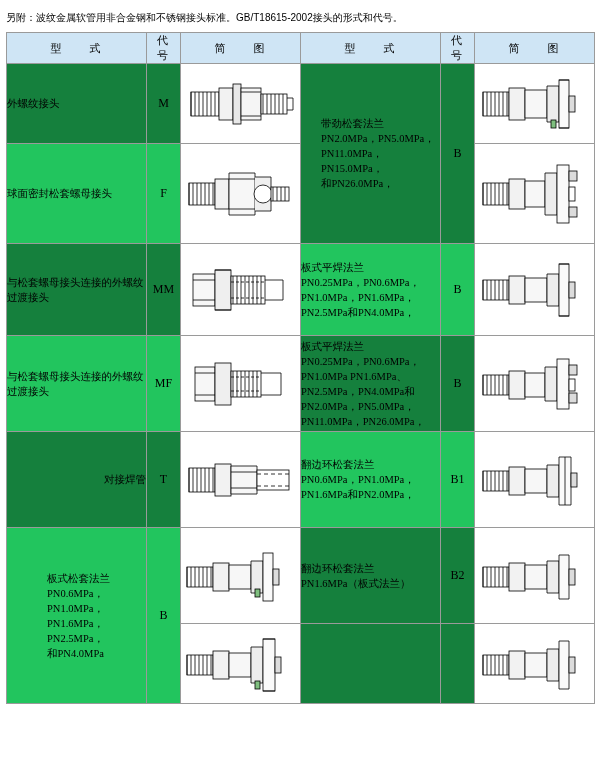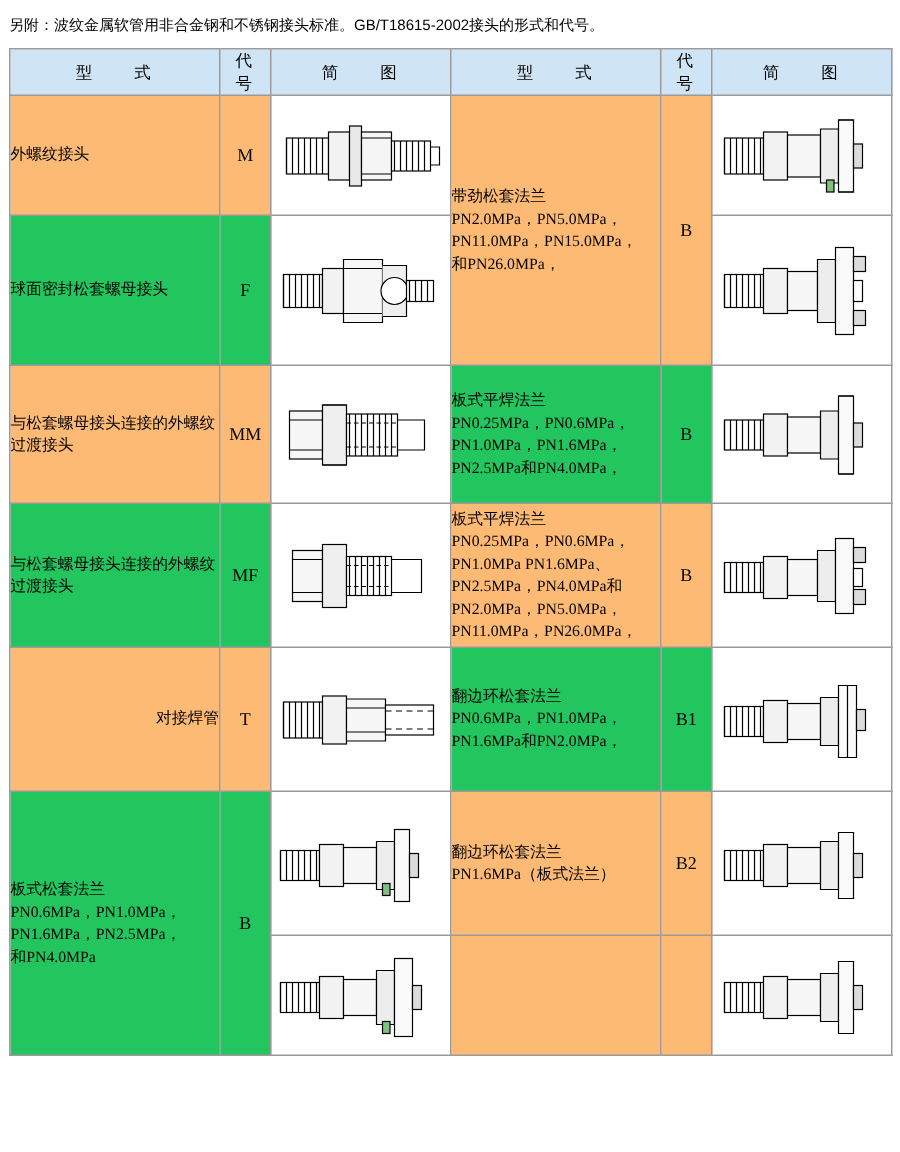--- a/index.html
+++ b/index.html
@@ -42,21 +42,21 @@
   }
   .hdr {
     background: #cfe5f5;
     text-align: center;
     font-size: 11px;
     height: 22px;
     letter-spacing: 2px;
     font-weight: normal;
   }
   .yellow { background: #22c55e; }
-  .white  { background: #fdba74; }
+  .white  { background: #15803d; }
 
   .cell-text {
     font-size: 10.5px;
     line-height: 15px;
     padding: 4px 5px;
     text-align: left;
   }
   .code {
     text-align: center;
     font-size: 12px;
@@ -116,21 +116,21 @@
               <rect x="34" y="10" width="14" height="32" fill="#f2f2f2"></rect>
               <rect x="48" y="6" width="8" height="40" fill="#e8e8e8"></rect>
               <rect x="56" y="10" width="20" height="32" fill="#f5f5f5"></rect>
               <path d="M56,14 L76,14 M56,38 L76,38"></path>
               <rect x="76" y="16" width="26" height="20" fill="#fff"></rect>
               <path d="M78,16 L78,36 M82,16 L82,36 M86,16 L86,36 M90,16 L90,36 M94,16 L94,36 M98,16 L98,36"></path>
               <path d="M102,20 L108,20 L108,32 L102,32"></path>
             </g>
           </svg>
         </td>
-        <td class="cell-text white" rowspan="2" style="white-space: pre-line;">带劲松套法兰
+        <td class="cell-text white" rowspan="2" style="white-space: pre-line; padding-left: 20px;">带劲松套法兰
 PN2.0MPa，PN5.0MPa，
 PN11.0MPa，PN15.0MPa，
 和PN26.0MPa，</td>
         <td class="code white" rowspan="2">B</td>
         <td class="figcell">
           <svg width="112" height="60" viewBox="0 0 112 60">
             <g fill="none" stroke="#000" stroke-width="0.8">
               <rect x="4" y="18" width="26" height="24"></rect>
               <path d="M4,18 L4,42 M8,18 L8,42 M12,18 L12,42 M16,18 L16,42 M20,18 L20,42 M24,18 L24,42 M28,18 L28,42"></path>
               <rect x="30" y="14" width="16" height="32" fill="#f2f2f2"></rect>
@@ -289,21 +289,21 @@
               <path d="M68,20 L80,20 L80,52 L68,52 Z" fill="#ededed"></path>
               <path d="M80,12 L92,12 L92,60 L80,60 Z" fill="#fafafa"></path>
               <path d="M86,12 L86,60"></path>
               <rect x="92" y="28" width="6" height="14" fill="#dcdcdc"></rect>
             </g>
           </svg>
         </td>
       </tr>
 
       <tr style="height:96px;">
-        <td class="cell-text yellow" rowspan="2" style="white-space: pre-line;">板式松套法兰
+        <td class="cell-text yellow" rowspan="2" style="white-space: pre-line; padding-left: 40px;">板式松套法兰
 PN0.6MPa，PN1.0MPa，
 PN1.6MPa，PN2.5MPa，
 和PN4.0MPa</td>
         <td class="code yellow" rowspan="2">B</td>
         <td class="figcell">
           <svg width="112" height="66" viewBox="0 0 112 66">
             <g fill="none" stroke="#000" stroke-width="0.8">
               <rect x="2" y="24" width="26" height="20"></rect>
               <path d="M2,24 L2,44 M6,24 L6,44 M10,24 L10,44 M14,24 L14,44 M18,24 L18,44 M22,24 L22,44 M26,24 L26,44"></path>
               <rect x="28" y="20" width="16" height="28" fill="#f2f2f2"></rect>

